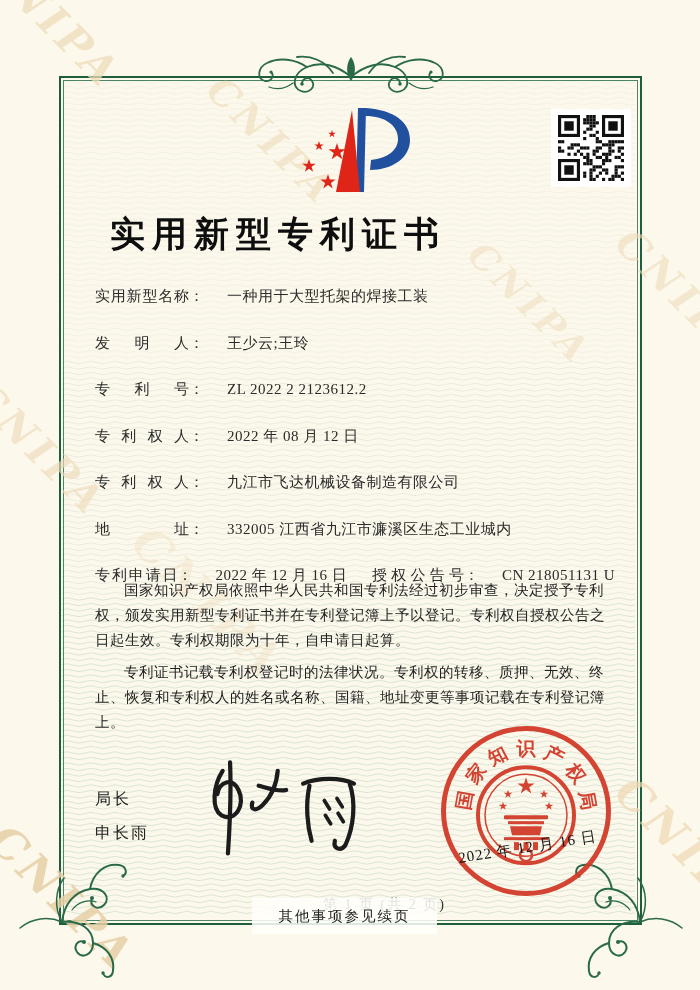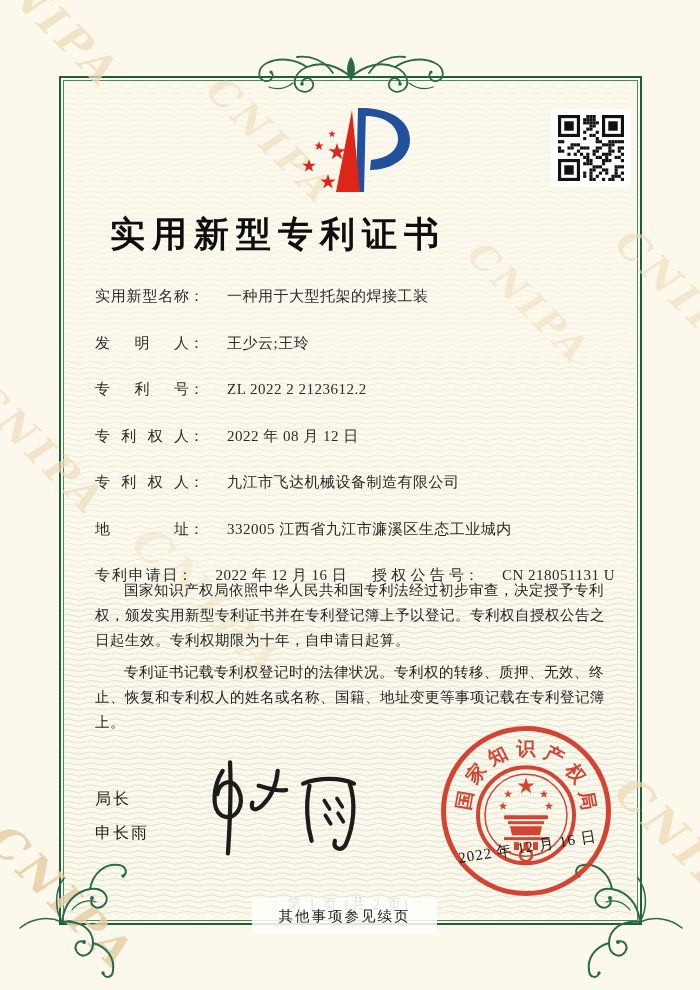--- a/index.html
+++ b/index.html
@@ -79,21 +79,21 @@
   .sc5{transform:rotate(53deg)  translateY(-62px);}
   .sc6{transform:rotate(80deg)  translateY(-62px);}
   .emblem{position:absolute;left:50%;top:50%;transform:translate(-50%,-46%);}
   .seal-date{
     position:absolute;left:425px;top:838px;width:205px;z-index:5;text-align:center;
     font-size:15px;color:#141414;letter-spacing:1px;transform:rotate(-9deg);
   }
   
   .page-indicator{
     position:absolute;left:59px;top:896px;width:579px;text-align:center;z-index:2;
-    font-size:14px;color:#333;letter-spacing:2px;
+    font-size:14px;color:#333;letter-spacing:2px;padding-left:36px;
   }
   .continuation{
     position:absolute;left:252px;top:898px;width:185px;height:36px;z-index:2;
     background:rgba(255,255,252,.85);display:flex;align-items:center;justify-content:center;
     font-size:14.5px;color:#222;letter-spacing:2px;
   }
 </style>
 </head>
 <body>
 

